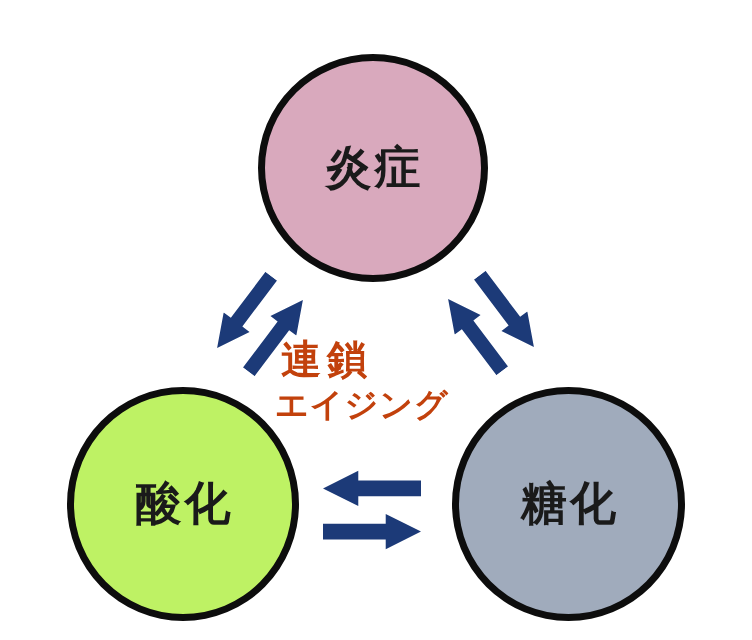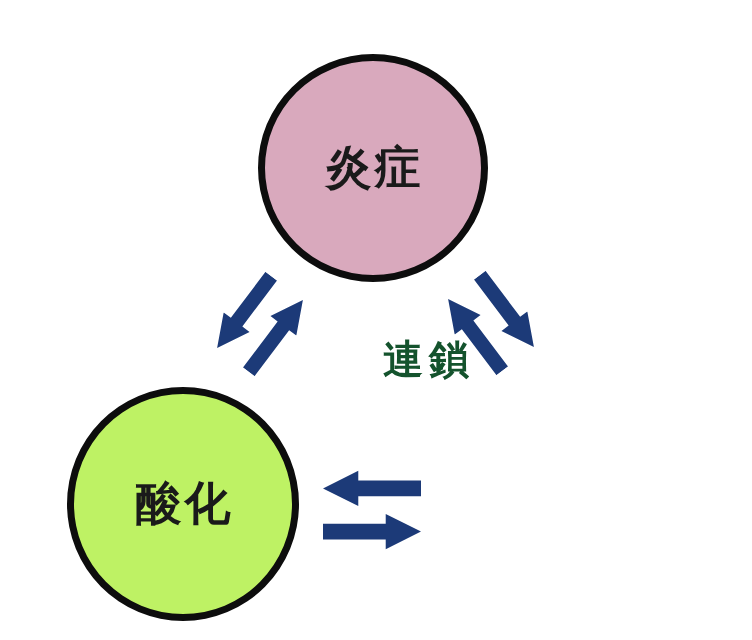--- a/index.html
+++ b/index.html
@@ -20,21 +20,21 @@
   }
   .circle-top{left:258px;top:30px;width:230px;height:228px;background:#d9a9bd;}
   .circle-bl{left:67px;top:363px;width:232px;height:234px;background:#bef264;}
   .circle-br{left:452px;top:363px;width:233px;height:234px;background:#a0abbc;}
   .node-label{
     font-size:46px;font-weight:bold;color:#1a1a1a;letter-spacing:3px;
     text-indent:3px;white-space:nowrap;
   }
   .center-label{
     position:absolute;left:275px;top:316px;width:200px;
-    text-align:right;color:#14532d;font-weight:bold;
+    text-align:left;color:#c2410c;font-weight:bold;
   }
   .center-line1{font-size:40px;line-height:46px;letter-spacing:6px;text-indent:6px;}
   .center-line2{font-size:33px;line-height:40px;margin-top:2px;letter-spacing:1px;}
   .arrow-pair{position:absolute;}
   .arrow-pair polygon{fill:#1c3a78;}
   .pair-left{left:210px;top:260px;width:100px;height:80px;transform:rotate(-53deg) scale(0.9);}
   .pair-right{left:441px;top:259px;width:100px;height:80px;transform:scaleX(-1) rotate(-53deg) scale(0.9);}
   .pair-bottom{left:323px;top:445px;width:98px;height:82px;}
 </style>
 </head>
@@ -43,23 +43,27 @@
 <div class="canvas">
 
   <div class="circle circle-top">
     <span class="node-label">炎症</span>
   </div>
 
   <div class="circle circle-bl">
     <span class="node-label">酸化</span>
   </div>
 
+  <div class="circle circle-br">
+    <span class="node-label">糖化</span>
+  </div>
 
   <div class="center-label">
     <div class="center-line1">連鎖</div>
+    <div class="center-line2">エイジング</div>
   </div>
 
   <svg class="arrow-pair pair-left" viewBox="0 0 100 80">
     <polygon points="100,10 36,10 36,0 0,18 36,36 36,26 100,26"></polygon>
     <polygon points="0,54 64,54 64,44 100,62 64,80 64,70 0,70"></polygon>
   </svg>
 
   <svg class="arrow-pair pair-right" viewBox="0 0 100 80">
     <polygon points="100,10 36,10 36,0 0,18 36,36 36,26 100,26"></polygon>
     <polygon points="0,54 64,54 64,44 100,62 64,80 64,70 0,70"></polygon>

